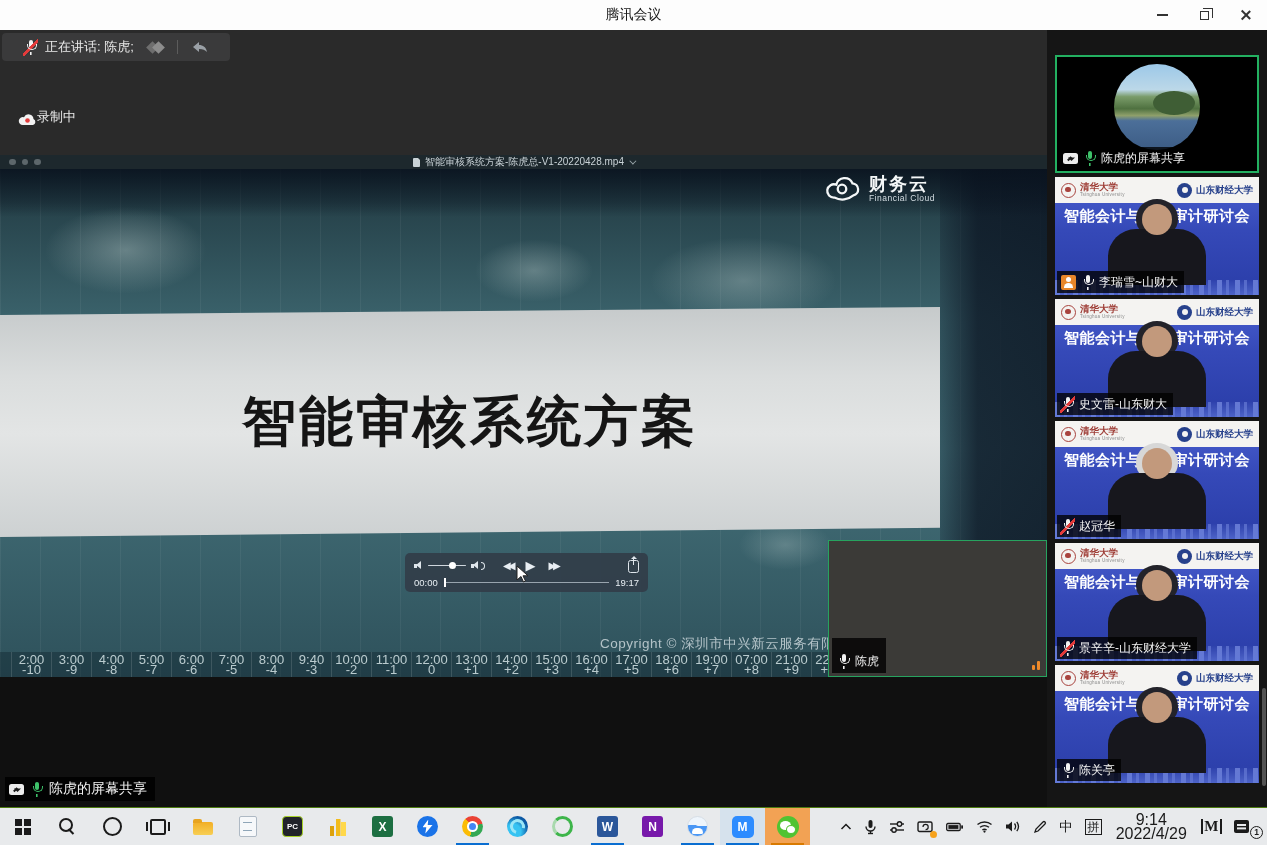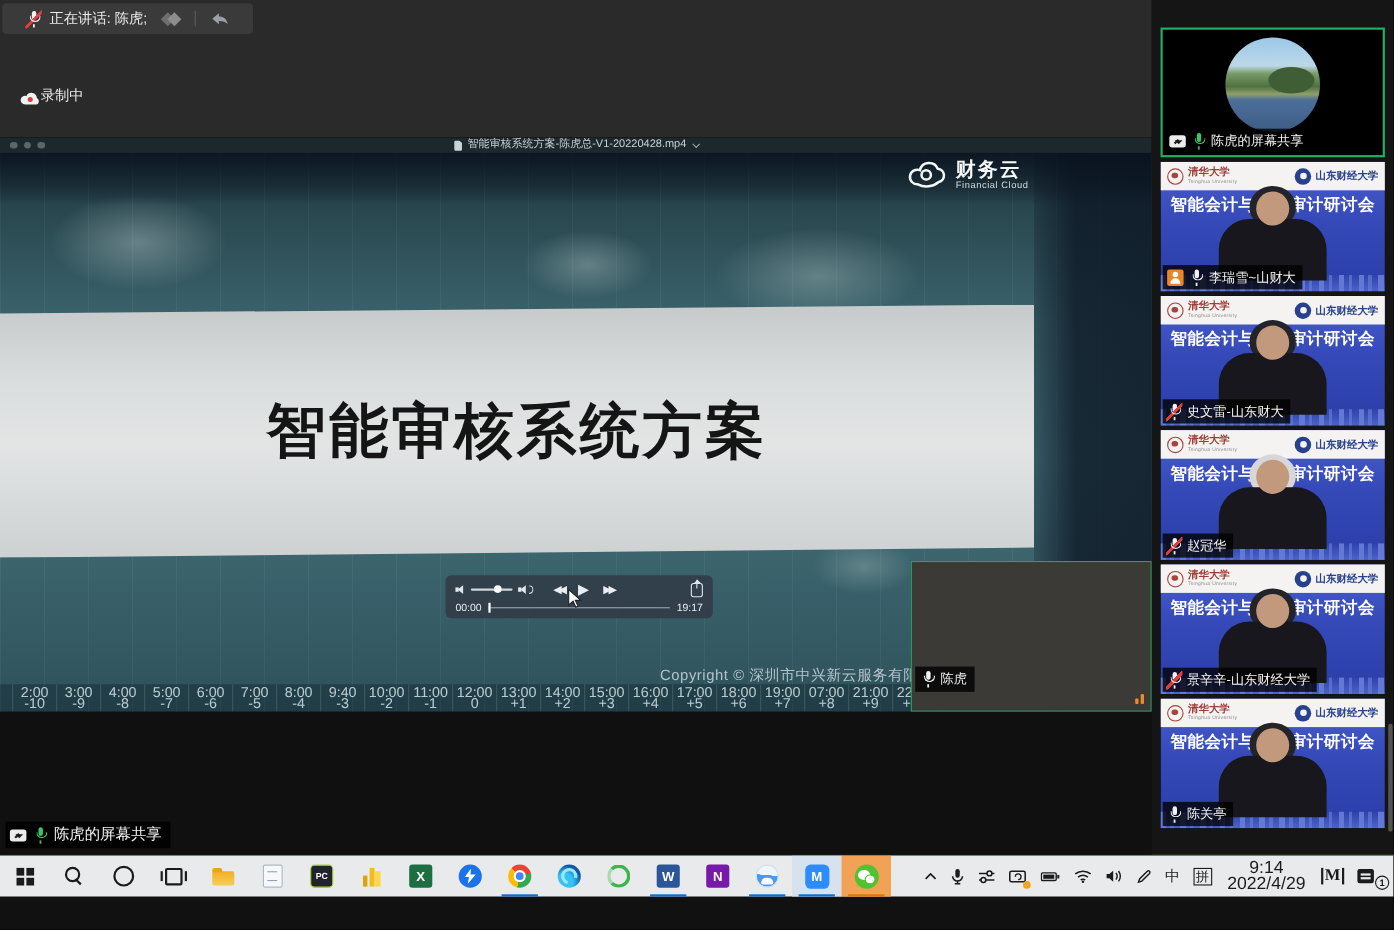--- a/index.html
+++ b/index.html
@@ -109,22 +109,22 @@
   
   .tz-strip{position:absolute;left:0;bottom:0;right:0;height:25px;z-index:6;display:flex;overflow:hidden;
     background:rgba(8,26,34,.35);}
   .tz-cell{flex:0 0 40px;display:flex;flex-direction:column;align-items:center;justify-content:center;
     font-size:13px;line-height:10px;color:rgba(213,228,230,.85);border-right:1px solid rgba(255,255,255,.13);}
   .tz-cell:first-child{margin-left:-28px;}
 
   
   .self-cam{position:absolute;right:0;top:371px;width:219px;height:137px;z-index:40;
     background:#3b3a37;border:1.5px solid #27a35f;}
-  .cam-label{position:absolute;left:3px;bottom:17px;background:rgba(0,0,0,.78);display:flex;align-items:center;gap:5px;
-    padding:3px 7px 3px 5px;color:#f2f2f2;font-size:12px;}
+  .cam-label{position:absolute;left:3px;bottom:3px;background:rgba(0,0,0,.78);display:flex;align-items:center;gap:5px;
+    padding:15px 7px 3px 5px;color:#f2f2f2;font-size:12px;}
   .meter{position:absolute;right:6px;bottom:6px;display:flex;align-items:flex-end;gap:2px;}
   .meter i{width:3px;background:#ef8a2a;border-radius:1px;}
   .meter i:nth-child(1){height:5px;}.meter i:nth-child(2){height:9px;}
 
   
   .stage-label{position:absolute;left:5px;bottom:6px;background:rgba(0,0,0,.85);display:flex;align-items:center;gap:6px;
     padding:3px 8px 3px 4px;color:#f2f2f2;font-size:14px;}
   .scr{width:15px;height:11px;background:#ececec;border-radius:2.5px;position:relative;flex:0 0 auto;}
   .scr::before{content:"";position:absolute;left:6px;top:2px;border-left:5px solid transparent;border-bottom:5px solid #1b1b1b;transform:rotate(45deg);}
   .scr::after{content:"";position:absolute;left:3.6px;top:5.4px;width:4.5px;height:1.6px;background:#1b1b1b;transform:rotate(-45deg);}
@@ -230,20 +230,34 @@
   .ac{width:15px;height:13px;background:#1b1b1b;border-radius:2px;position:relative;display:block;}
   .ac::before{content:"";position:absolute;left:3px;top:4px;width:9px;height:1.6px;background:#e8eaec;box-shadow:0 3.4px 0 #e8eaec;}
   .acb{position:absolute;right:0;bottom:7px;width:13px;height:13px;border-radius:50%;border:1.6px solid #1b1b1b;background:#e8eaec;
     font-size:8.5px;font-weight:bold;color:#1b1b1b;display:flex;align-items:center;justify-content:center;font-style:normal;}
 </style>
 </head>
 <body>
 
 <div class="screen">
 
+  <div class="titlebar">
+    <span class="wtitle">腾讯会议</span>
+    <div class="win-controls">
+      <div class="wbtn">
+          <span class="ic-min"></span>
+        </div>
+      <div class="wbtn">
+          <span class="ic-restore"></span>
+        </div>
+      <div class="wbtn">
+          <span class="ic-close"></span>
+        </div>
+    </div>
+  </div>
 
   <div class="app">
     <div class="stage">
 
       <div class="top-zone">
         <div class="speak-panel">
           <span class="mic">
               <i class="slash"></i>
             </span>
           <span class="txt">正在讲话: 陈虎;</span>

